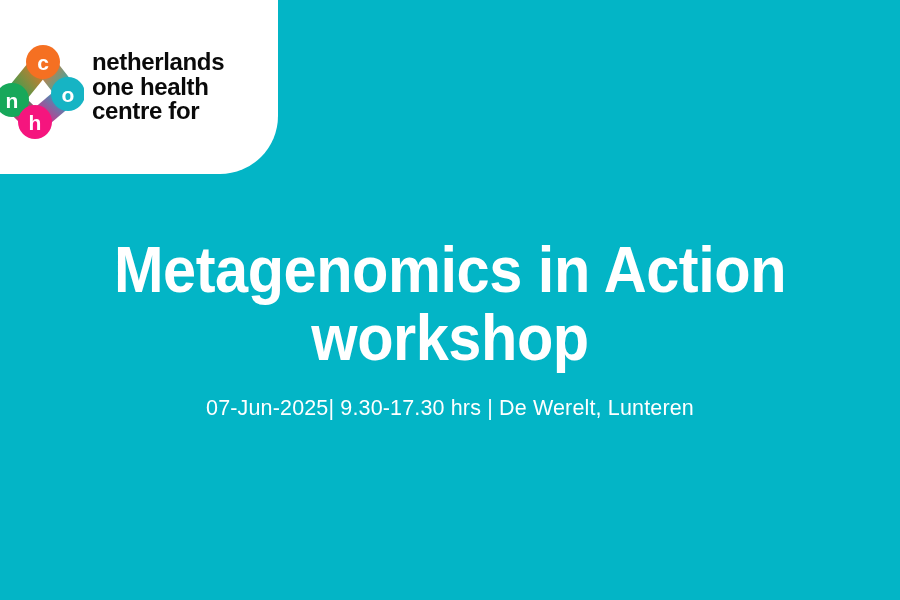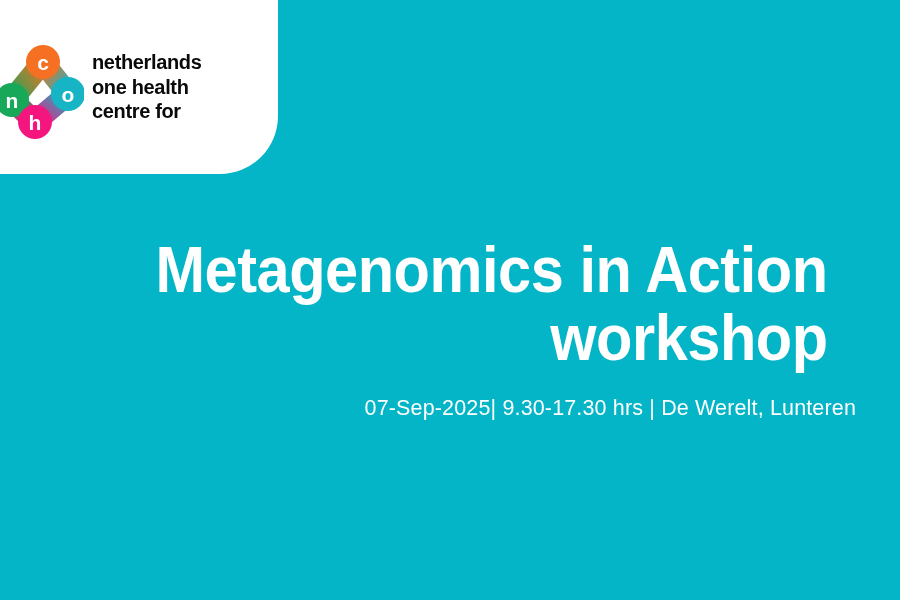--- a/index.html
+++ b/index.html
@@ -46,34 +46,34 @@
   }
 
   .logo-mark svg { display: block; width: 100%; height: 100%; }
 
   .wordmark {
     position: absolute;
     left: 92px;
     top: 50px;
     color: #0a0a0a;
     font-weight: bold;
-    font-size: 20px;
+    font-size: 24px;
     line-height: 24.5px;
     letter-spacing: -0.35px;
     font-family: "Liberation Sans", "DejaVu Sans", sans-serif;
   }
   .wordmark div { white-space: nowrap; }
 
   
   .hero {
     position: absolute;
     left: 0;
     right: 0;
     top: 236px;
-    text-align: right;
+    text-align: center;
     padding: 0 44px;
   }
 
   .hero-title {
     color: #ffffff;
     font-weight: bold;
     font-size: 64px;
     line-height: 68px;
     letter-spacing: -0.5px;
     font-family: "Liberation Sans Narrow", "Liberation Sans", "DejaVu Sans", sans-serif;
@@ -149,16 +149,16 @@
       <div>netherlands</div>
       <div>one health</div>
       <div>centre for</div>
     </div>
 
   </div>
 
   <div class="hero">
     <div class="hero-title">Metagenomics in Action
 workshop</div>
-    <div class="hero-subtitle">07-Sep-2025| 9.30-17.30 hrs | De Werelt, Lunteren</div>
+    <div class="hero-subtitle">07-Jun-2025| 9.30-17.30 hrs | De Werelt, Lunteren</div>
   </div>
 
 </div>
 
 </body></html>

